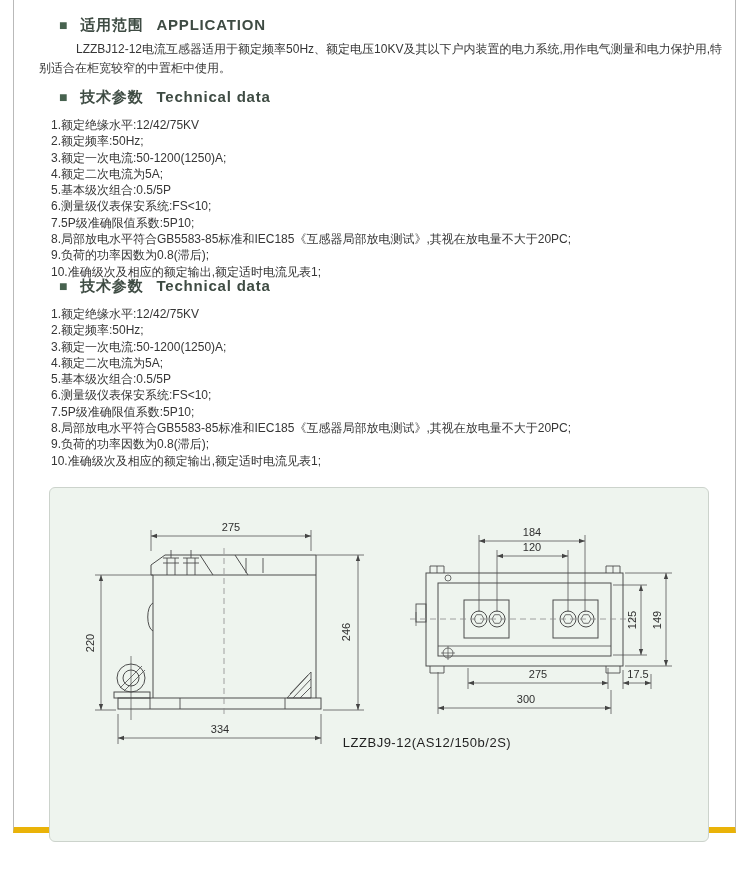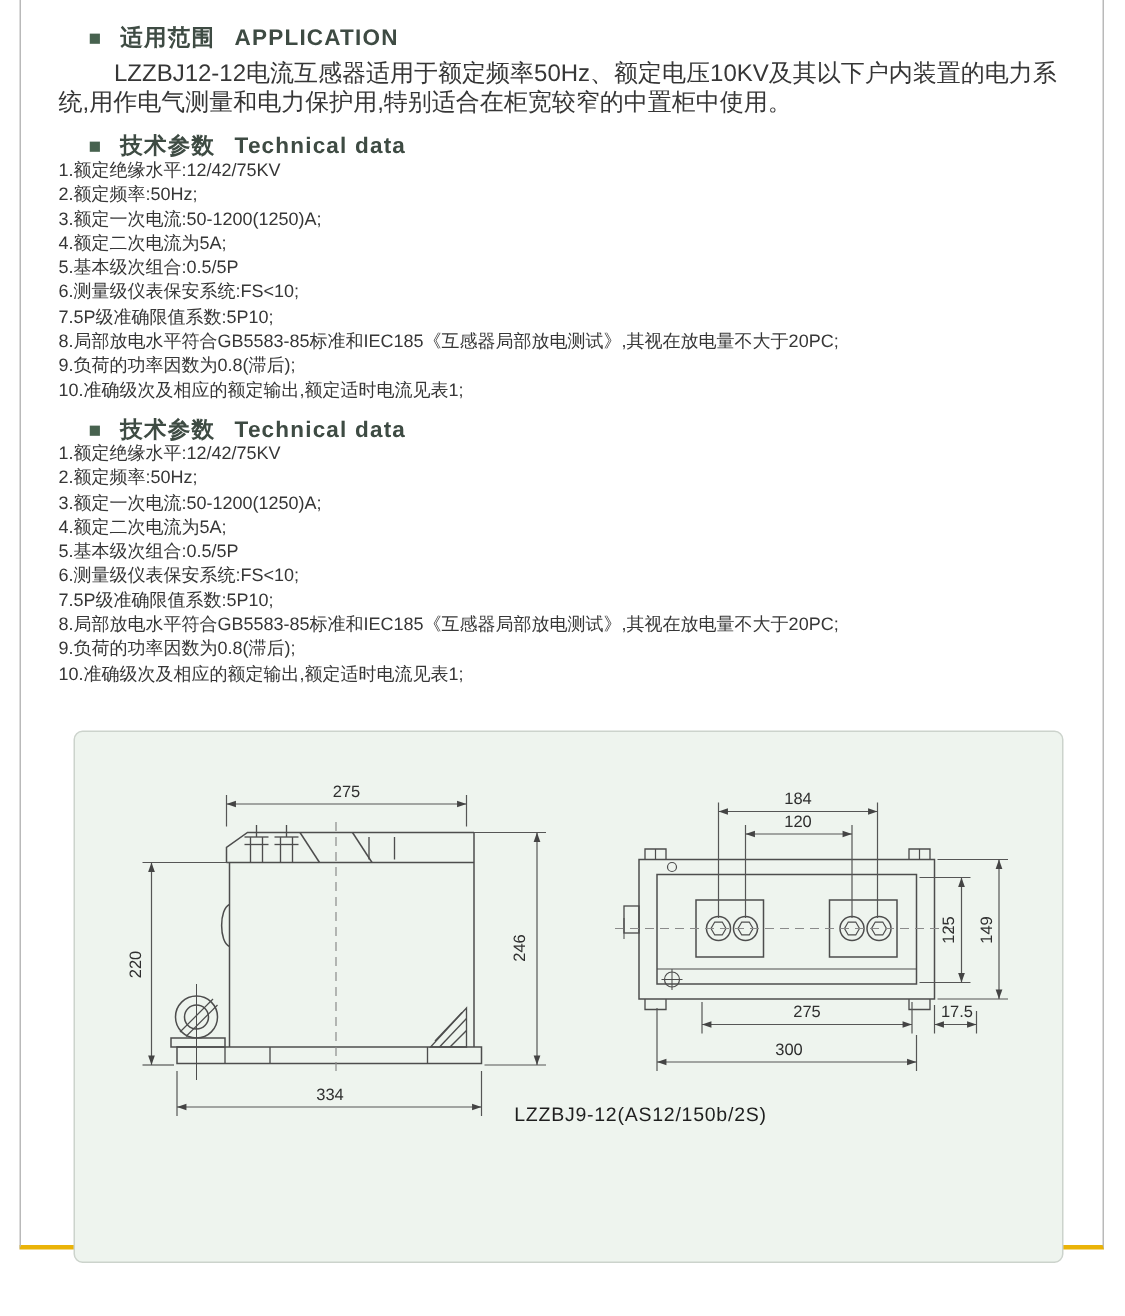--- a/index.html
+++ b/index.html
@@ -4,39 +4,39 @@
 <style>
   html,body { margin:0; padding:0; }
   body {
     width:750px; height:877px; background:#ffffff;
     font-family:"Liberation Sans","DejaVu Sans",sans-serif;
     color:#333;
   }
   .sheet {
     position:relative; margin-left:13px; width:723px; height:833px;
     box-sizing:border-box; background:#fff;
-    border-left:1px solid #b9b9b9; border-right:1px solid #b9b9b9; border-bottom:3px solid #eab308;
+    border-left:1px solid #b9b9b9; border-right:1px solid #b9b9b9; border-bottom:6px solid #eab308;
   }
   .sec-title {
     position:absolute; left:45px; margin:0;
     font-size:15px; font-weight:bold; color:#3e4b43; letter-spacing:0.8px;
     white-space:nowrap;
   }
   .sec-title .bullet { color:#47624f; margin-right:7px; font-size:14px; }
   .sec-title .zh { margin-right:8px; }
   #title-application { top:16px; }
   #title-tech1 { top:88px; }
   #title-tech2 { top:277px; }
   #title-outline { top:460px; }
   .para {
     position:absolute; left:25px; top:40px; width:684px; margin:0;
-    font-size:16px; line-height:19px; color:#363636; text-indent:37px;
+    font-size:12px; line-height:19px; color:#363636; text-indent:37px;
   }
   .tech-list {
-    position:absolute; left:25px; width:684px; margin:0; padding:0;
+    position:absolute; left:25px; width:684px; margin:12px; padding:0;
     list-style:none; font-size:12px; line-height:16.3px; color:#363636;
   }
   #list-tech1 { top:105px; }
   #list-tech2 { top:294px; }
   .drawing-box {
     position:absolute; left:35px; top:487px; width:660px; height:355px;
     box-sizing:border-box; background:#eef4ee;
     border:1px solid #ccd3cc; border-radius:6px; overflow:hidden;
   }
   .drawing-box svg { display:block; }

